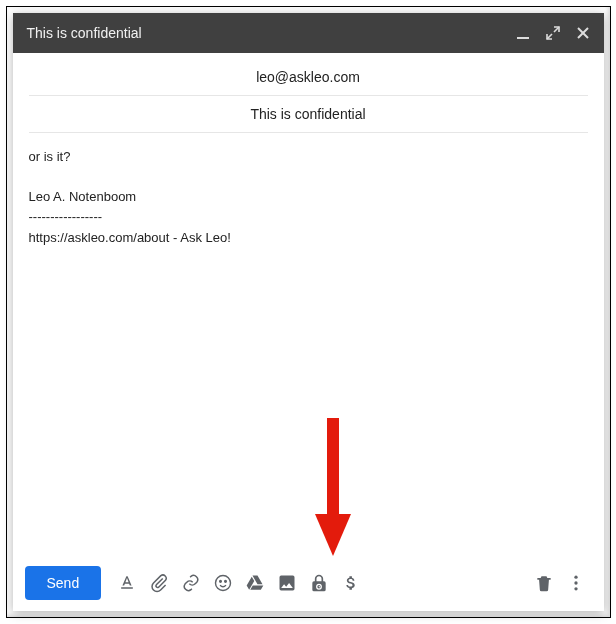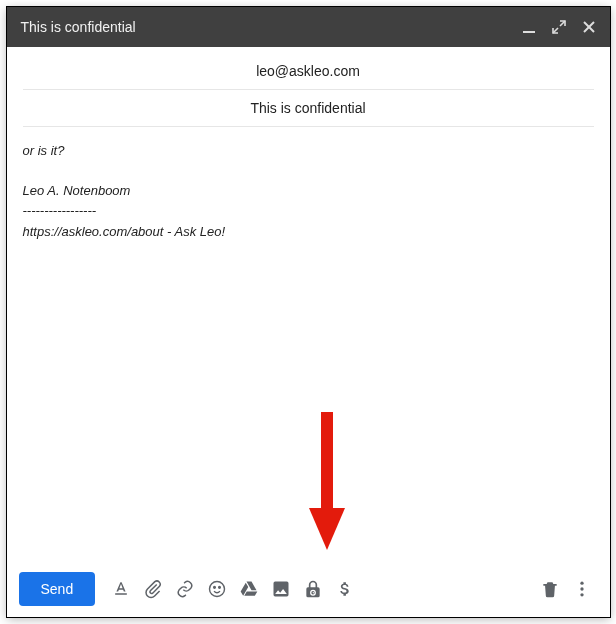--- a/index.html
+++ b/index.html
@@ -9,20 +9,21 @@
       width: 616px;
       height: 624px;
       display: flex;
       align-items: center;
       justify-content: center;
     }
     .outer-frame {
       border: 1px solid #000;
       width: 605px;
       height: 612px;
+      padding: 6px;
       background: #fff;
       box-shadow: inset -2px -2px 4px rgba(0,0,0,0.15);
     }
     .compose-window {
       width: 100%;
       height: 100%;
       display: flex;
       flex-direction: column;
       box-shadow: 0 2px 10px rgba(0,0,0,0.3);
       position: relative;
@@ -55,21 +56,21 @@
       font-size: 14px;
       color: #222;
     }
     .body-area {
       flex: 1;
       padding: 14px 16px;
       font-size: 13px;
       color: #222;
       line-height: 1.55;
     }
-    .body-area .line { display: block; font-style: italic; }
+    .body-area .line { display: block; }
     .toolbar {
       height: 56px;
       display: flex;
       align-items: center;
       padding: 0 12px;
       gap: 0;
     }
     .send-btn {
       background: #1a73e8;
       color: #fff;

